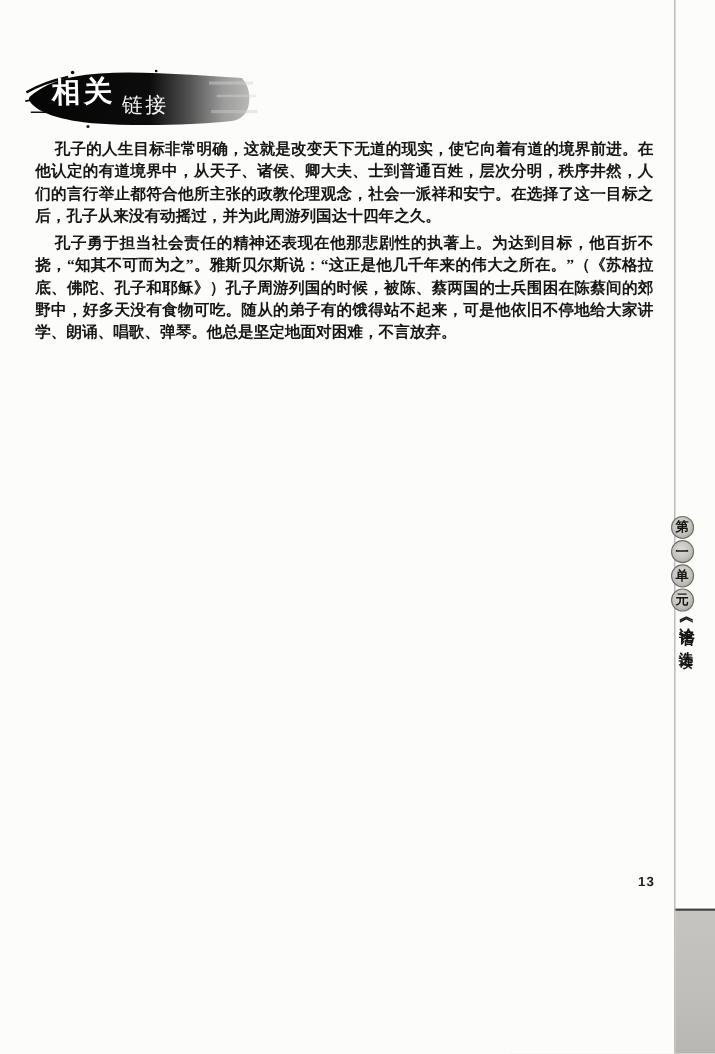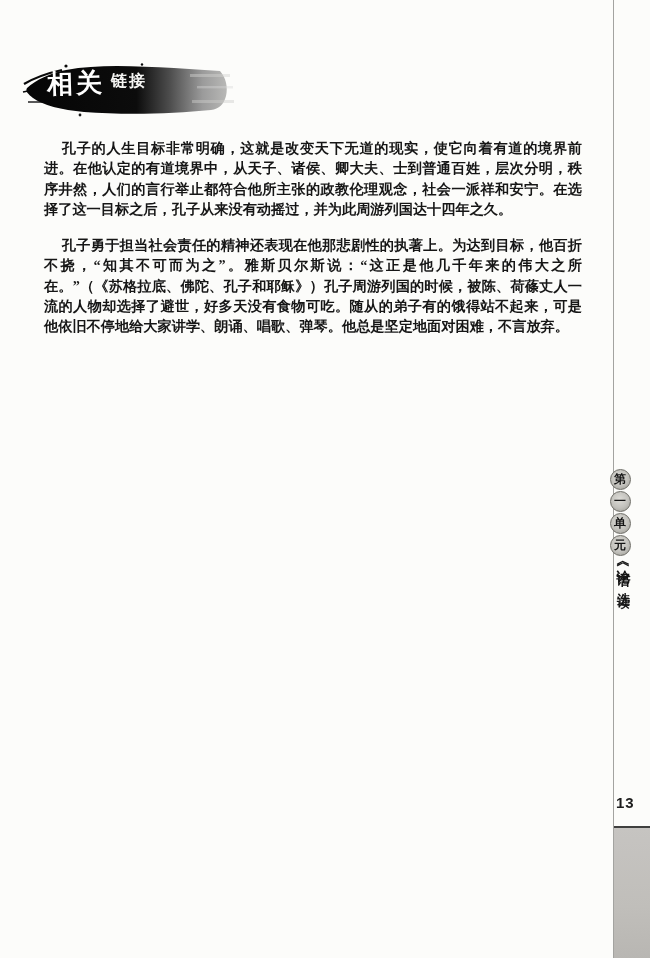--- a/index.html
+++ b/index.html
@@ -17,35 +17,35 @@
   .banner{position:absolute;left:22px;top:62px;width:216px;height:56px;}
   .banner svg{position:absolute;left:0;top:0;}
   .banner-main{
     position:absolute;left:25px;top:9px;
     font-size:26px;font-weight:bold;color:#ffffff;
     letter-spacing:3px;line-height:1;
     transform:rotate(-1.5deg);
     white-space:nowrap;
   }
   .banner-sub{
-    position:absolute;left:89px;top:11px;
-    font-size:16px;font-weight:bold;color:#f5f5f3;
+    position:absolute;left:89px;top:25px;
+    font-size:19px;font-weight:normal;color:#f5f5f3;
     letter-spacing:2px;line-height:1;
     white-space:nowrap;
   }
 
   
   .article{
     position:absolute;left:28px;top:122px;width:570px;
     color:#161616;
     font-size:14.2px;line-height:20.3px;
     text-align:justify;
     font-weight:600;
   }
-  .article p{margin:16px;text-indent:1.25em;}
+  .article p{margin:4px;text-indent:1.25em;}
 
   
   .divider{
     position:absolute;left:613px;top:0;width:1px;height:958px;
     background:#a3a3a0;
   }
   .unit-label{
     position:absolute;left:609px;top:469px;width:22px;
     display:flex;flex-direction:column;align-items:center;
   }
@@ -62,23 +62,23 @@
     position:absolute;left:611px;top:556px;
     writing-mode:vertical-rl;
     color:#141414;
     line-height:25px;
     letter-spacing:3px;
     white-space:nowrap;
   }
   .book-title{font-size:14px;font-weight:bold;}
   .book-subtitle{font-size:13px;font-weight:bold;margin-top:7px;}
   .page-number{
-    position:absolute;left:616px;top:794px;width:30px;
+    position:absolute;left:580px;top:794px;width:30px;
     font-family:"Liberation Sans", sans-serif;
-    font-size:15px;font-weight:600;color:#1c1c1c;
+    font-size:12px;font-weight:600;color:#1c1c1c;
     letter-spacing:1px;
   }
   .gray-tab{
     position:absolute;left:614px;top:826px;width:36px;height:132px;
     background:linear-gradient(180deg,#c6c4c1 0%, #c0beba 60%, #b8b6b2 100%);
     border-top:2px solid #3f3f3e;
   }
 </style>
 </head>
 <body>
@@ -118,21 +118,21 @@
       <circle cx="44" cy="4" r="1.6" fill="#0a0a0a"></circle>
       <circle cx="120" cy="2.5" r="1.2" fill="#0a0a0a"></circle>
       <circle cx="58" cy="53" r="1.4" fill="#1a1a1a"></circle>
     </svg>
     <span class="banner-main">相关</span>
     <span class="banner-sub">链接</span>
   </div>
 
   <div class="article">
     <p>孔子的人生目标非常明确，这就是改变天下无道的现实，使它向着有道的境界前进。在他认定的有道境界中，从天子、诸侯、卿大夫、士到普通百姓，层次分明，秩序井然，人们的言行举止都符合他所主张的政教伦理观念，社会一派祥和安宁。在选择了这一目标之后，孔子从来没有动摇过，并为此周游列国达十四年之久。</p>
-    <p>孔子勇于担当社会责任的精神还表现在他那悲剧性的执著上。为达到目标，他百折不挠，“知其不可而为之”。雅斯贝尔斯说：“这正是他几千年来的伟大之所在。”（《苏格拉底、佛陀、孔子和耶稣》）孔子周游列国的时候，被陈、荷蓧丈人一流的人物却选择了避世，好多天没有食物可吃。随从的弟子有的饿得站不起来，可是他依旧不停地给大家讲学、朗诵、唱歌、弹琴。他总是坚定地面对困难，不言放弃。</p>
+    <p>孔子勇于担当社会责任的精神还表现在他那悲剧性的执著上。为达到目标，他百折不挠，“知其不可而为之”。雅斯贝尔斯说：“这正是他几千年来的伟大之所在。”（《苏格拉底、佛陀、孔子和耶稣》）孔子周游列国的时候，被陈、蔡两国的士兵围困在陈蔡间的郊野中，好多天没有食物可吃。随从的弟子有的饿得站不起来，可是他依旧不停地给大家讲学、朗诵、唱歌、弹琴。他总是坚定地面对困难，不言放弃。</p>
   </div>
 
   <div class="divider"></div>
 
   <div class="unit-label">
     <span class="unit-circle">第</span>
     <span class="unit-circle">一</span>
     <span class="unit-circle">单</span>
     <span class="unit-circle">元</span>
   </div>

